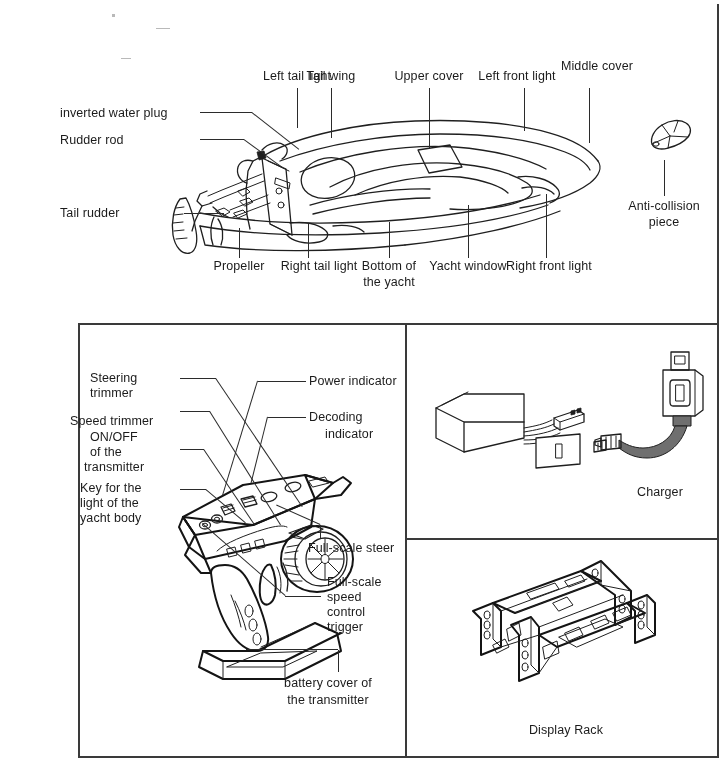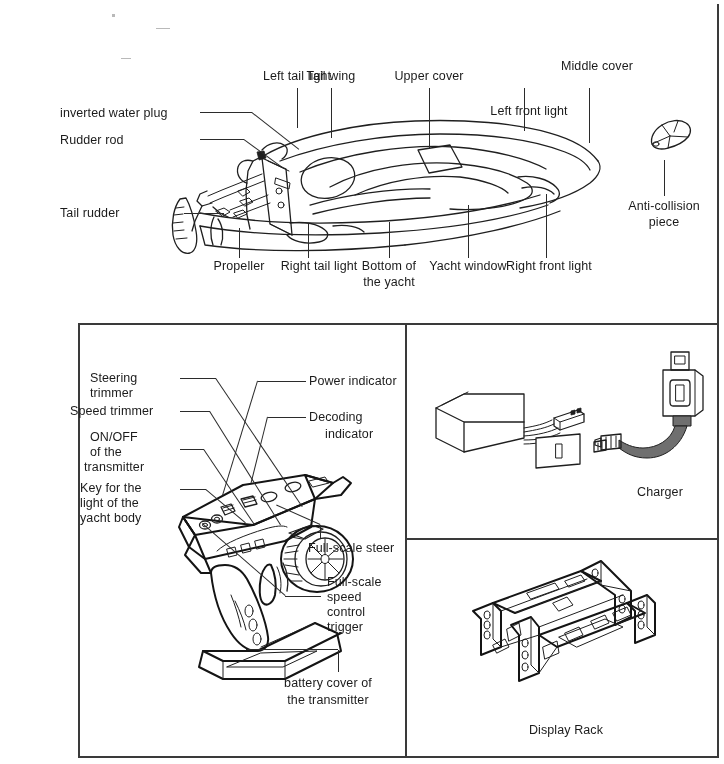--- a/index.html
+++ b/index.html
@@ -144,21 +144,21 @@
 
   <div class="lead v" style="left:297px;top:88px;height:40px;"></div>
   <div class="lead v" style="left:331px;top:88px;height:50px;"></div>
   <div class="lead v" style="left:429px;top:88px;height:60px;"></div>
   <div class="lead v" style="left:524px;top:88px;height:43px;"></div>
   <div class="lead v" style="left:589px;top:88px;height:55px;"></div>
 
   <div class="lbl c" style="left:247px;top:69px;width:100px;">Left tail light</div>
   <div class="lbl c" style="left:293px;top:69px;width:76px;">Tail wing</div>
   <div class="lbl c" style="left:382px;top:69px;width:94px;">Upper cover</div>
-  <div class="lbl c" style="left:472px;top:69px;width:114px;margin-top:35px;">Left front light</div>
+  <div class="lbl c" style="left:460px;top:69px;width:114px;">Left front light</div>
   <div class="lbl c" style="left:547px;top:59px;width:100px;">Middle cover</div>
 
   <div class="lbl r" style="left:60px;top:106px;width:135px;">inverted water plug</div>
   <div class="lead h" style="left:200px;top:112px;width:52px;"></div>
   <div class="lead diag" style="left:252px;top:112px;width:60px;transform:rotate(38deg);"></div>
 
   <div class="lbl r" style="left:60px;top:133px;width:135px;">Rudder rod</div>
   <div class="lead h" style="left:200px;top:139px;width:44px;"></div>
   <div class="lead diag" style="left:244px;top:139px;width:48px;transform:rotate(36deg);"></div>
 
@@ -244,21 +244,21 @@
 
       <path class="stroke-thin" d="M144 26 L160 22 L164 28 L148 32 Z"></path>
     </svg>
   </div>
 
   <div class="lbl r" style="left:90px;top:371px;width:86px;">Steering</div>
   <div class="lbl r" style="left:90px;top:386px;width:86px;">trimmer</div>
   <div class="lead h" style="left:180px;top:378px;width:36px;"></div>
   <div class="lead diag" style="left:216px;top:378px;width:155px;transform:rotate(56deg);"></div>
 
-  <div class="lbl r" style="left:70px;top:404px;width:106px;">Speed trimmer</div>
+  <div class="lbl r" style="left:70px;top:414px;width:106px;">Speed trimmer</div>
   <div class="lead h" style="left:180px;top:411px;width:30px;"></div>
   <div class="lead diag" style="left:210px;top:411px;width:134px;transform:rotate(58deg);"></div>
 
   <div class="lbl r" style="left:90px;top:430px;width:86px;">ON/OFF</div>
   <div class="lbl r" style="left:90px;top:445px;width:86px;">of the</div>
   <div class="lbl r" style="left:84px;top:460px;width:92px;">transmitter</div>
   <div class="lead h" style="left:180px;top:449px;width:24px;"></div>
   <div class="lead diag" style="left:204px;top:449px;width:92px;transform:rotate(56deg);"></div>
 
   <div class="lbl r" style="left:80px;top:481px;width:96px;">Key for the</div>

